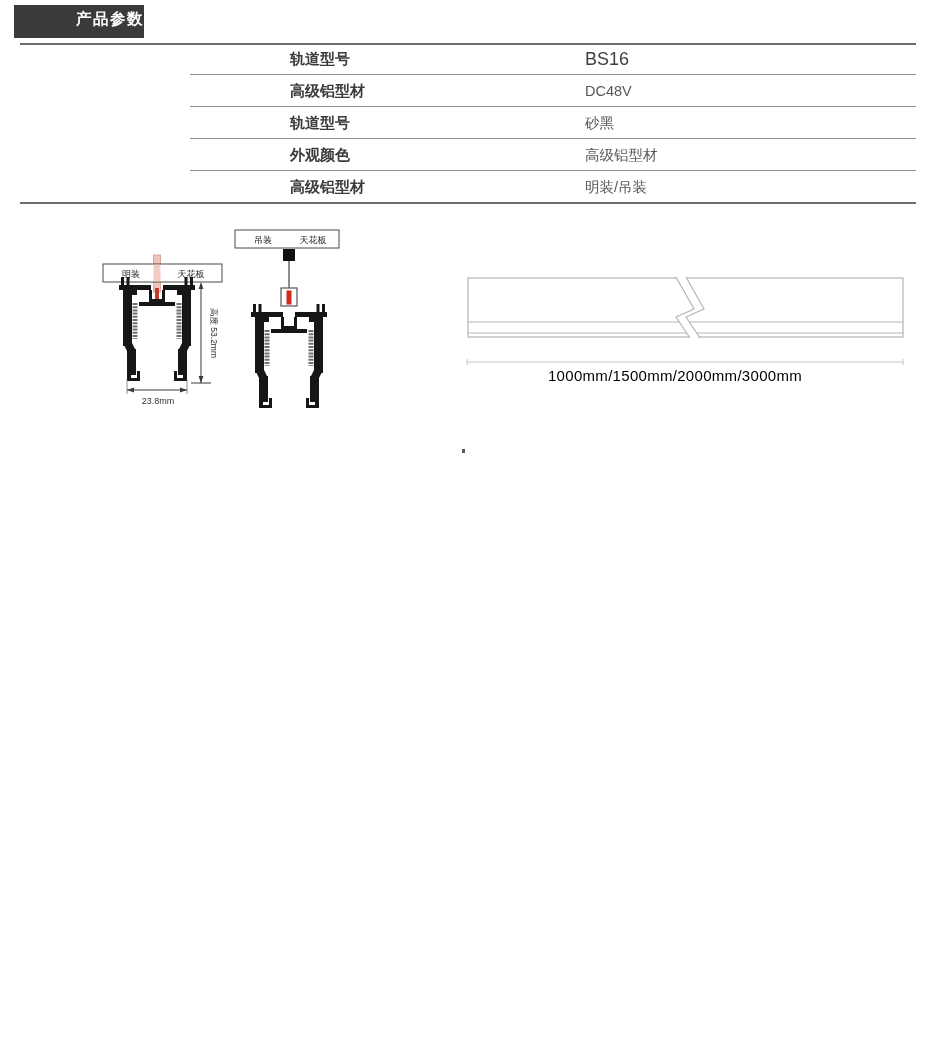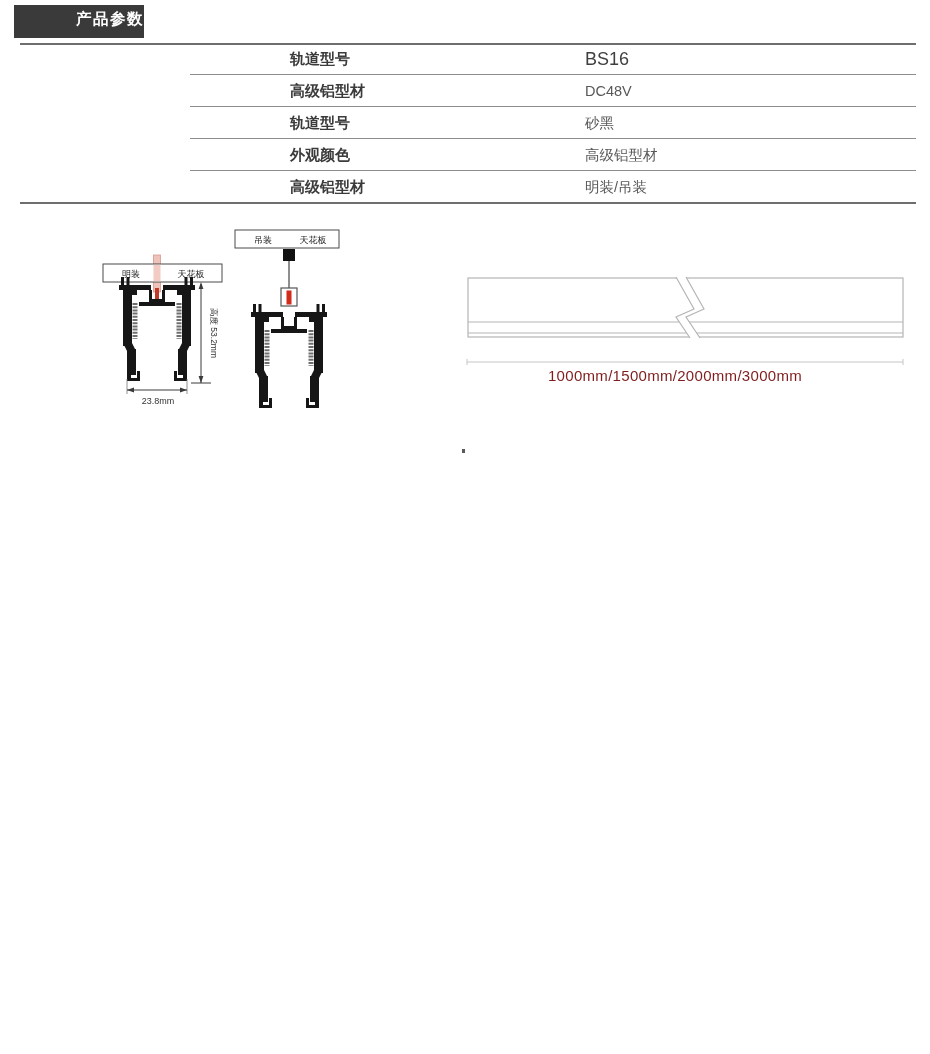--- a/index.html
+++ b/index.html
@@ -16,21 +16,21 @@
   
   .line-full{left:20px;width:896px;height:2px;background:#6e6e6e;}
   .line-inner{left:190px;width:726px;height:1px;background:#8d8d8d;}
   
   .spec-row{left:0;width:930px;height:44px;}
   .spec-label{position:absolute;left:290px;top:0;line-height:32px;font-size:15px;font-weight:bold;color:#3b3b3b;}
   .spec-value{position:absolute;left:585px;top:0;line-height:32px;font-size:14.5px;color:#585858;}
   .spec-value.lg{font-size:18px;color:#3f3f3f;}
   
   svg text{font-family:"Liberation Sans","DejaVu Sans",sans-serif;}
-  .len-label{left:449px;top:367px;width:452px;text-align:center;font-size:15px;color:#7f1d1d;letter-spacing:.3px;}
+  .len-label{left:449px;top:367px;width:452px;text-align:center;font-size:15px;color:#000000;letter-spacing:.3px;}
   .stray-dot{left:462px;top:449px;width:3px;height:4px;background:#5a5a5a;}
 </style>
 </head>
 <body>
 
 <svg width="0" height="0" style="position:absolute" aria-hidden="true">
   <defs>
     <g id="halfProfile">
       <rect x="2" y="0" width="3" height="9"></rect>
       <rect x="7.5" y="0" width="3" height="9"></rect>

